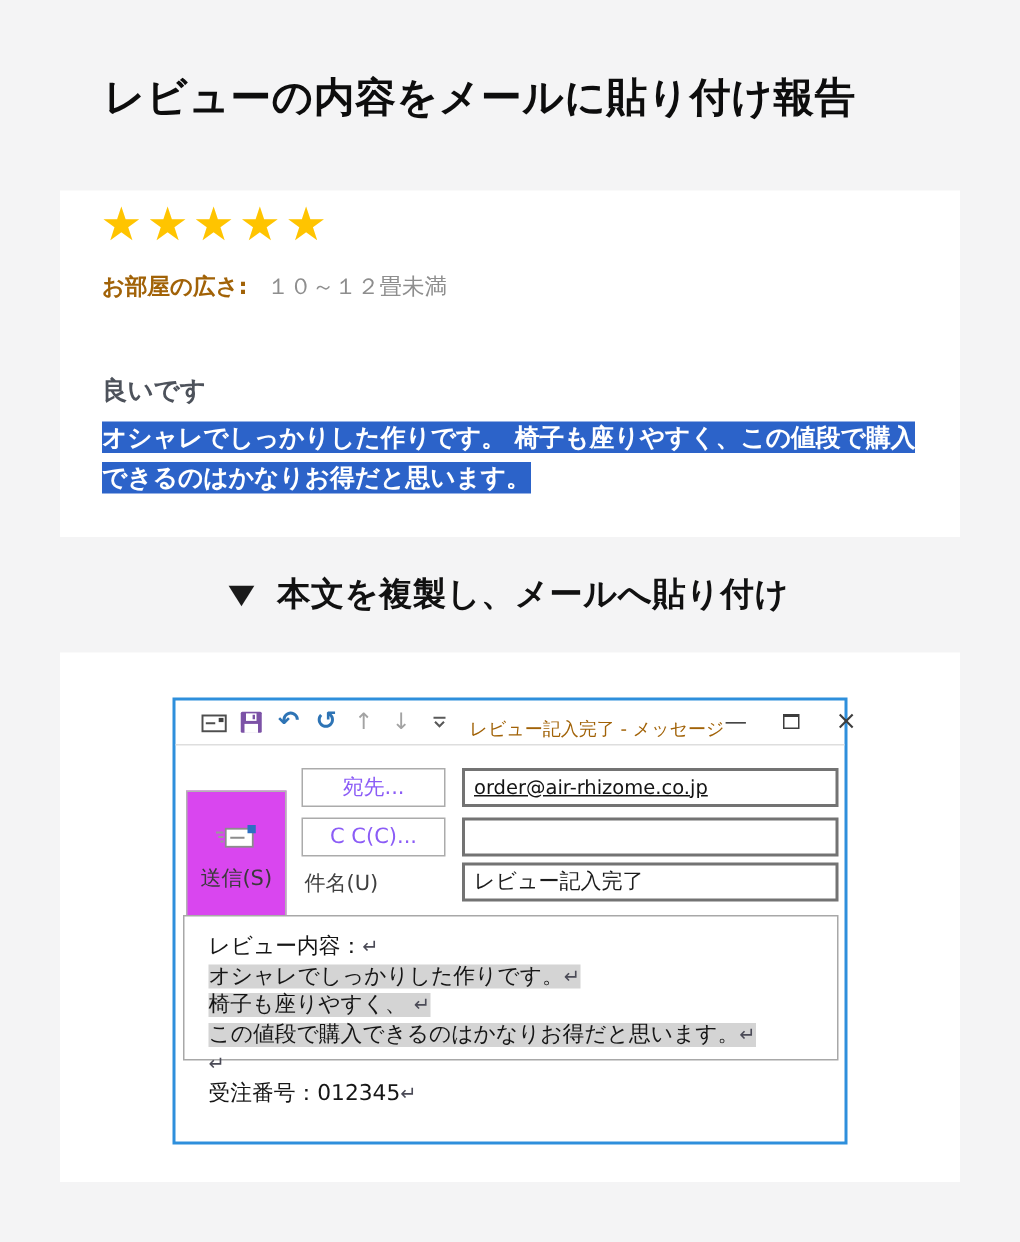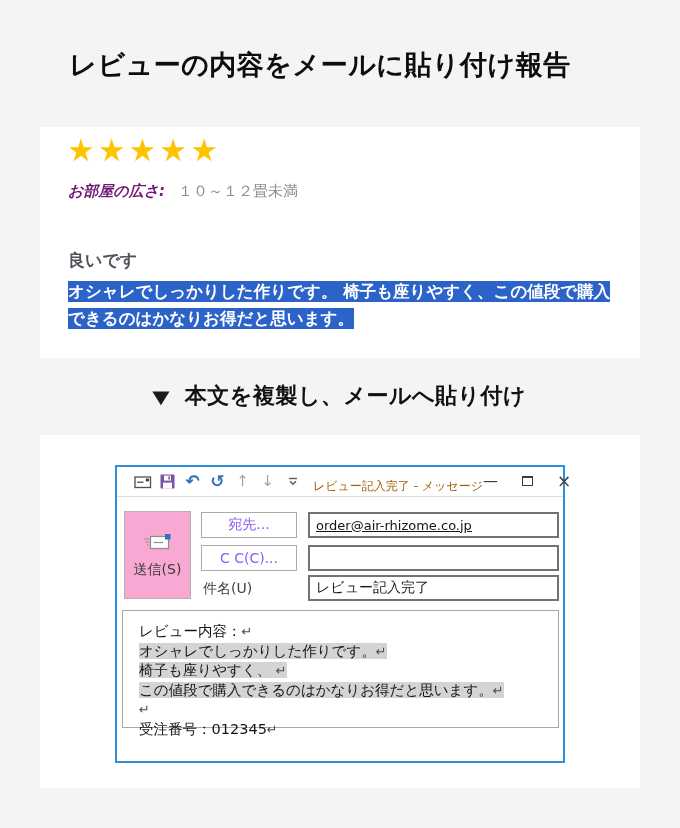--- a/index.html
+++ b/index.html
@@ -23,21 +23,21 @@
   .card2 { top:435px; height:353px; }
 
   
   .stars {
     position:absolute; left:27px; top:8px;
     font-size:31px; color:#ffc400; letter-spacing:3px; line-height:1;
   }
   .meta-row { position:absolute; left:28px; font-size:15px; white-space:nowrap; }
   .meta-row.r1 { top:55px; }
   .meta-row.r2 { top:83px; }
-  .meta-label { font-weight:bold; font-style:italic; color:#701a75; }
+  .meta-label { font-weight:bold; color:#a16207; }
   .meta-value { color:#8e8e8e; margin-left:13px; }
   .review-heading {
     position:absolute; left:28px; top:122px;
     font-size:17px; font-weight:bold; color:#4d525b;
   }
   .review-text {
     position:absolute; left:28px; top:151px; width:549px;
     font-size:16.5px; font-weight:bold; line-height:27px;
     word-break:break-all;
   }
@@ -69,22 +69,22 @@
   }
   .glyph-blue { color:#2e74b5; font-size:17px; font-weight:bold; line-height:1; }
   .glyph-gray { color:#a3a3a3; font-size:15px; line-height:1; }
   .win-title { margin-left:8px; font-size:12px; color:#a16207; white-space:nowrap;margin-top:10px; }
   .win-controls { margin-left:auto; display:flex; align-items:center; gap:24px; }
   .win-controls .wc { color:#3d3d3d; font-size:15px; line-height:1; }
   .max-box { display:inline-block; width:11px; height:10px; border:1.5px solid #3d3d3d; border-top-width:2.5px; }
 
   
   .send-box {
-    position:absolute; left:7px; top:44px; width:67px; height:88px;
-    border:1px solid #b3b3b3; background:#f9a8d4;
+    position:absolute; left:7px; top:60px; width:67px; height:88px;
+    border:1px solid #b3b3b3; background:#d946ef;
     display:flex; flex-direction:column; align-items:center; justify-content:center; gap:9px;
   }
   .send-label { font-size:14px; color:#3a3a3a; }
   .field-btn {
     position:absolute; left:84px; width:96px; height:26px;
     border:1px solid #ababab; background:#fff;
     display:flex; align-items:center; justify-content:center;
     font-size:14px; color:#8b5cf6;
   }
   .btn-to { top:45px; }
@@ -98,21 +98,21 @@
   .f-to { top:45px; }
   .f-cc { top:78px; }
   .f-subj { top:108px; }
   .to-link { font-size:13px; color:#141414; text-decoration:underline; }
   .subj-label {
     position:absolute; left:86px; top:113px;
     font-size:14px; color:#3f3f3f;
   }
   
   .body-box {
-    position:absolute; left:5px; top:143px; width:437px; height:118px;
+    position:absolute; left:5px; top:143px; width:437px; height:97px;
     border:1px solid #a8a8a8; background:#fff;
     padding:11px 0 0 16px;
     font-size:14.5px; line-height:19.5px; color:#161616;
   }
   .bline { white-space:pre-wrap; min-height:19.5px; }
   .bline .hl { background:#d4d4d4; }
   .ret { color:#4a4a56; font-size:13px; }
 
   
   svg { display:block; }

